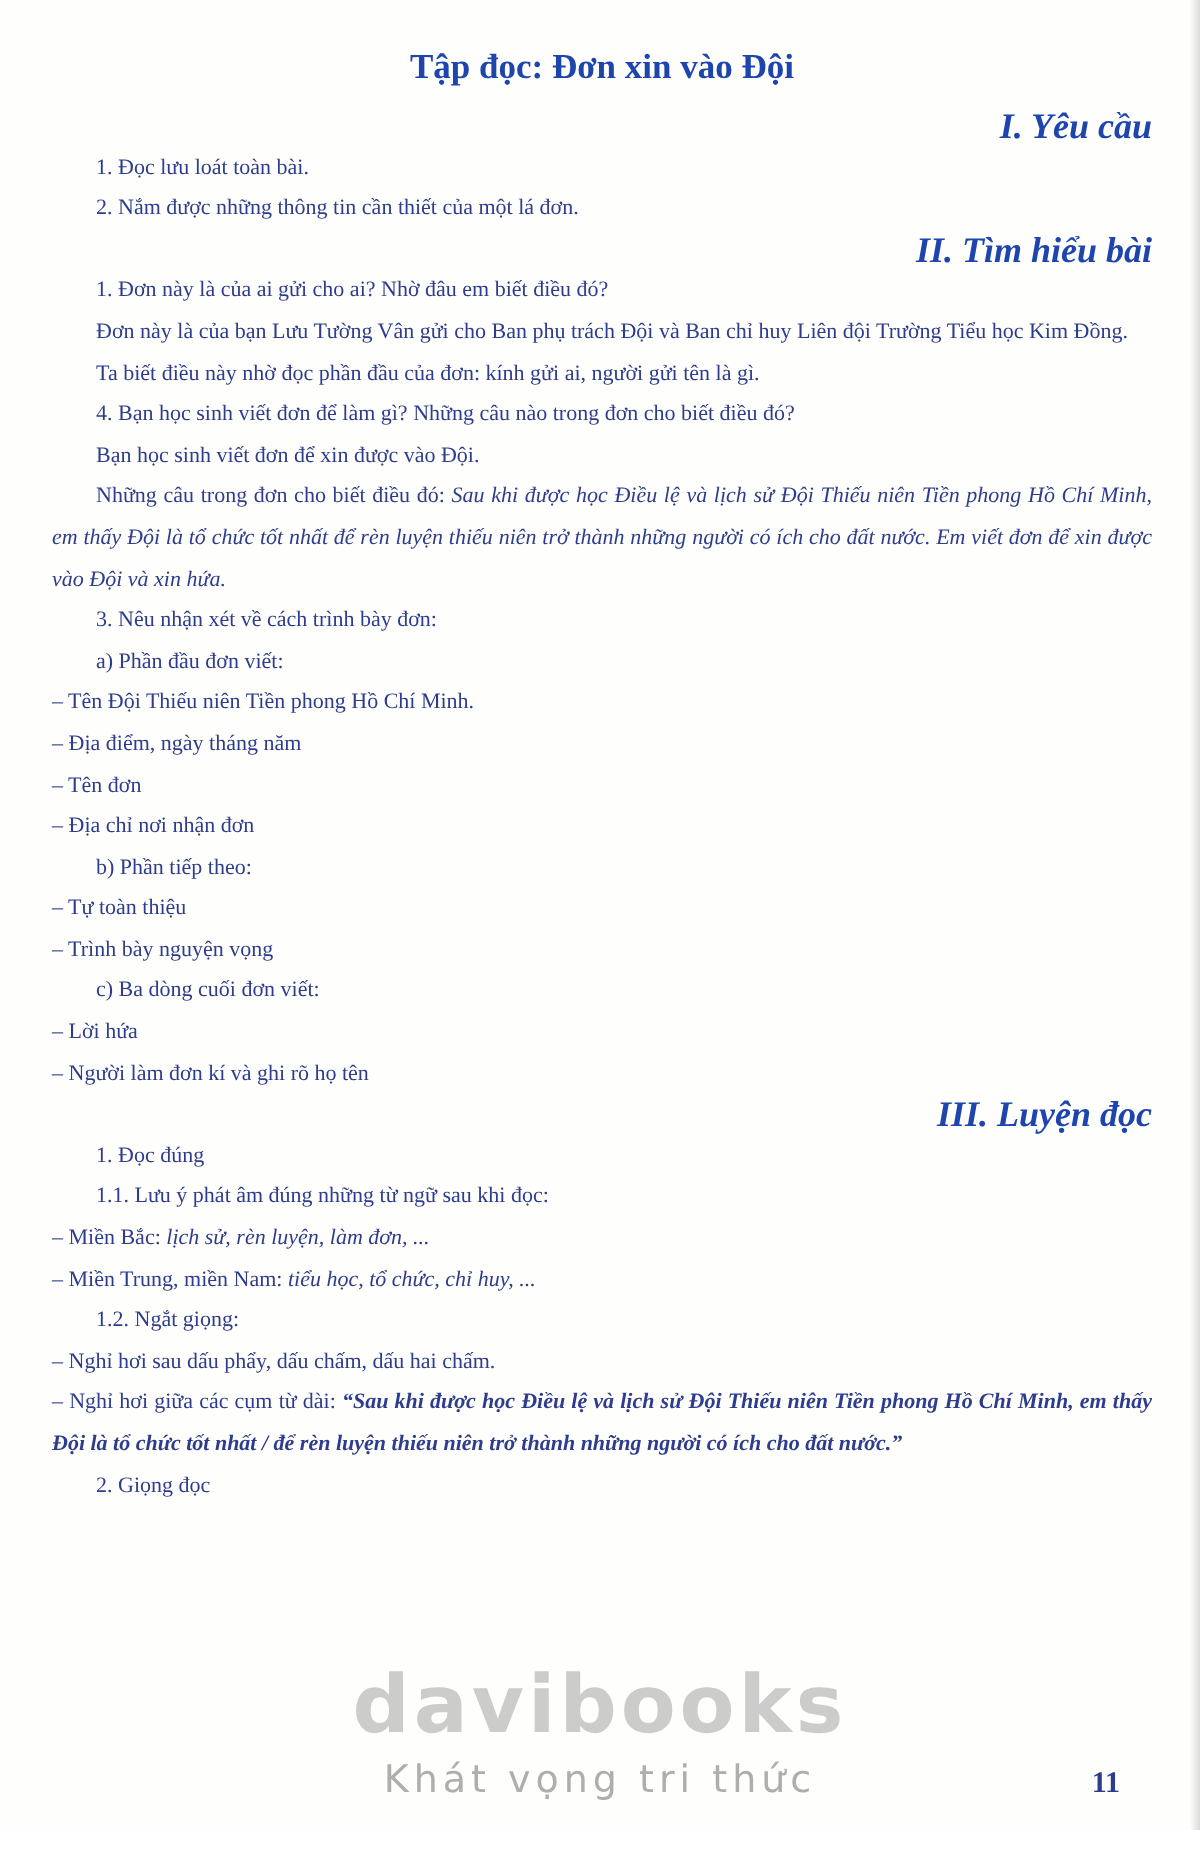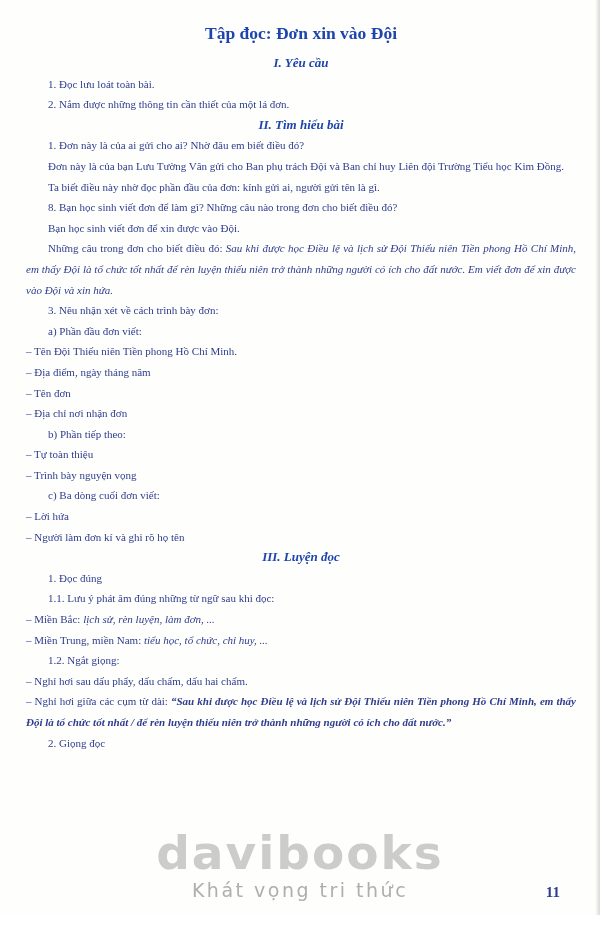--- a/index.html
+++ b/index.html
@@ -38,40 +38,40 @@
 
   .line {
     font-size: 11px;
     line-height: 20.6px;
     text-align: justify;
     color: var(--body);
   }
   .line.heading {
     font-weight: bold;
     font-style: italic;
-    font-size: 13px;
-    text-align: center;
+    font-size: 18px;
+    text-align: right;
     color: var(--heading);
   }
   .line.para { text-indent: 22px; }
   .line.dash { text-indent: 0; }
 
   .it { font-style: italic; }
   .bd { font-weight: bold; }
 
   .watermark {
     position: absolute;
     left: 0; right: 0;
     top: 828px;
     text-align: center;
     pointer-events: none;
   }
   .wm-brand {
     font-family: "DejaVu Sans", sans-serif;
-    font-size: 47px;
+    font-size: 40px;
     font-weight: 600;
     letter-spacing: 2px;
     color: rgba(143, 143, 143, 0.45);
     text-shadow: 0 0 5px rgba(255,255,255,0.85);
     line-height: 50px;
   }
   .wm-slogan {
     font-family: "DejaVu Sans", sans-serif;
     font-size: 19px;
     letter-spacing: 2.5px;
@@ -96,21 +96,21 @@
   <div class="page-inner">
     <h1 class="doc-title">Tập đọc: Đơn xin vào Đội</h1>
     <div id="doc-body">
         <p class="line heading"><span>I. Yêu cầu</span></p>
         <p class="line para"><span>1. Đọc lưu loát toàn bài.</span></p>
         <p class="line para"><span>2. Nắm được những thông tin cần thiết của một lá đơn.</span></p>
         <p class="line heading"><span>II. Tìm hiểu bài</span></p>
         <p class="line para"><span>1. Đơn này là của ai gửi cho ai? Nhờ đâu em biết điều đó?</span></p>
         <p class="line para"><span>Đơn này là của bạn Lưu Tường Vân gửi cho Ban phụ trách Đội và Ban chỉ huy Liên đội Trường Tiểu học Kim Đồng.</span></p>
         <p class="line para"><span>Ta biết điều này nhờ đọc phần đầu của đơn: kính gửi ai, người gửi tên là gì.</span></p>
-        <p class="line para"><span>8. Bạn học sinh viết đơn để làm gì? Những câu nào trong đơn cho biết điều đó?</span></p>
+        <p class="line para"><span>4. Bạn học sinh viết đơn để làm gì? Những câu nào trong đơn cho biết điều đó?</span></p>
         <p class="line para"><span>Bạn học sinh viết đơn để xin được vào Đội.</span></p>
         <p class="line para"><span>Những câu trong đơn cho biết điều đó: </span><span class="it">Sau khi được học Điều lệ và lịch sử Đội Thiếu niên Tiền phong Hồ Chí Minh, em thấy Đội là tổ chức tốt nhất để rèn luyện thiếu niên trở thành những người có ích cho đất nước. Em viết đơn để xin được vào Đội và xin hứa.</span></p>
         <p class="line para"><span>3. Nêu nhận xét về cách trình bày đơn:</span></p>
         <p class="line para"><span>a) Phần đầu đơn viết:</span></p>
         <p class="line dash"><span>– Tên Đội Thiếu niên Tiền phong Hồ Chí Minh.</span></p>
         <p class="line dash"><span>– Địa điểm, ngày tháng năm</span></p>
         <p class="line dash"><span>– Tên đơn</span></p>
         <p class="line dash"><span>– Địa chỉ nơi nhận đơn</span></p>
         <p class="line para"><span>b) Phần tiếp theo:</span></p>
         <p class="line dash"><span>– Tự toàn thiệu</span></p>

